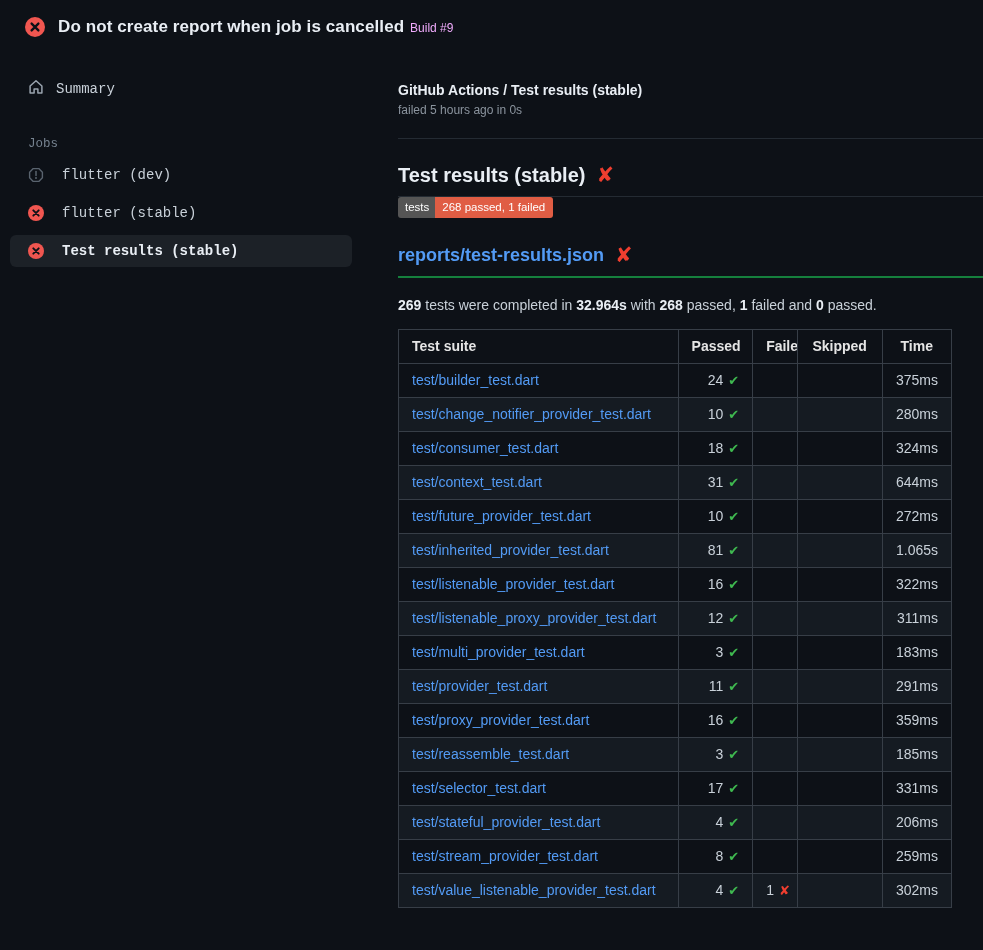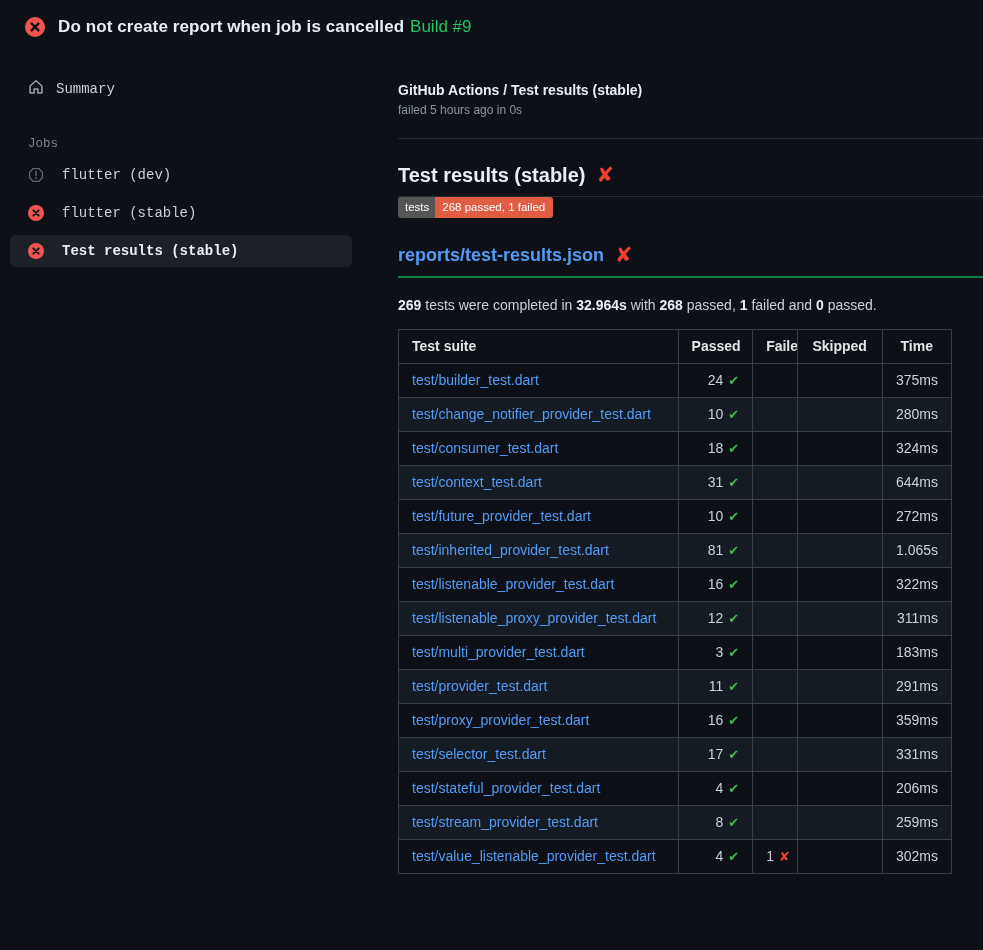--- a/index.html
+++ b/index.html
@@ -7,21 +7,21 @@
   body {
     background: #0d1117;
     color: #c9d1d9;
     font-family: "Liberation Sans", "DejaVu Sans", sans-serif;
     font-size: 14px;
   }
   
   .app-header { display: flex; align-items: center; gap: 13px; padding: 17px 0 12px 25px; }
   .app-header .status-ico { flex: 0 0 auto; display: flex; }
   .run-title { font-size: 17px; font-weight: 700; color: #e9eef4; letter-spacing: .1px; }
-  .run-build { font-size: 17px; color: #22c55e; font-weight: 400; margin-left: 2px; }
+  .run-build { font-size: 12px; color: #f0abfc; font-weight: 400; margin-left: 2px; }
 
   
   .layout { display: flex; align-items: flex-start; }
   .sidebar { width: 342px; margin-left: 10px; flex: 0 0 auto; padding-top: 22px; font-family: Liberation Mono, monospace; }
   .main { flex: 1 1 auto; padding: 33px 0 0 46px; }
 
   
   .side-item { display: flex; align-items: center; gap: 12px; padding: 8px 14px 8px 18px;
                border-radius: 6px; color: #c9d1d9; cursor: pointer; }
   .side-item svg { flex: 0 0 auto; }
@@ -233,20 +233,27 @@
             <td class="c-time">291ms</td>
           </tr>
           <tr>
             <td class="c-suite"><a href="#">test/proxy_provider_test.dart</a></td>
             <td class="c-passed">16<span class="check">✔</span></td>
             <td class="c-failed"></td>
             <td class="c-skipped"></td>
             <td class="c-time">359ms</td>
           </tr>
           <tr>
+            <td class="c-suite"><a href="#">test/reassemble_test.dart</a></td>
+            <td class="c-passed">3<span class="check">✔</span></td>
+            <td class="c-failed"></td>
+            <td class="c-skipped"></td>
+            <td class="c-time">185ms</td>
+          </tr>
+          <tr>
             <td class="c-suite"><a href="#">test/selector_test.dart</a></td>
             <td class="c-passed">17<span class="check">✔</span></td>
             <td class="c-failed"></td>
             <td class="c-skipped"></td>
             <td class="c-time">331ms</td>
           </tr>
           <tr>
             <td class="c-suite"><a href="#">test/stateful_provider_test.dart</a></td>
             <td class="c-passed">4<span class="check">✔</span></td>
             <td class="c-failed"></td>

